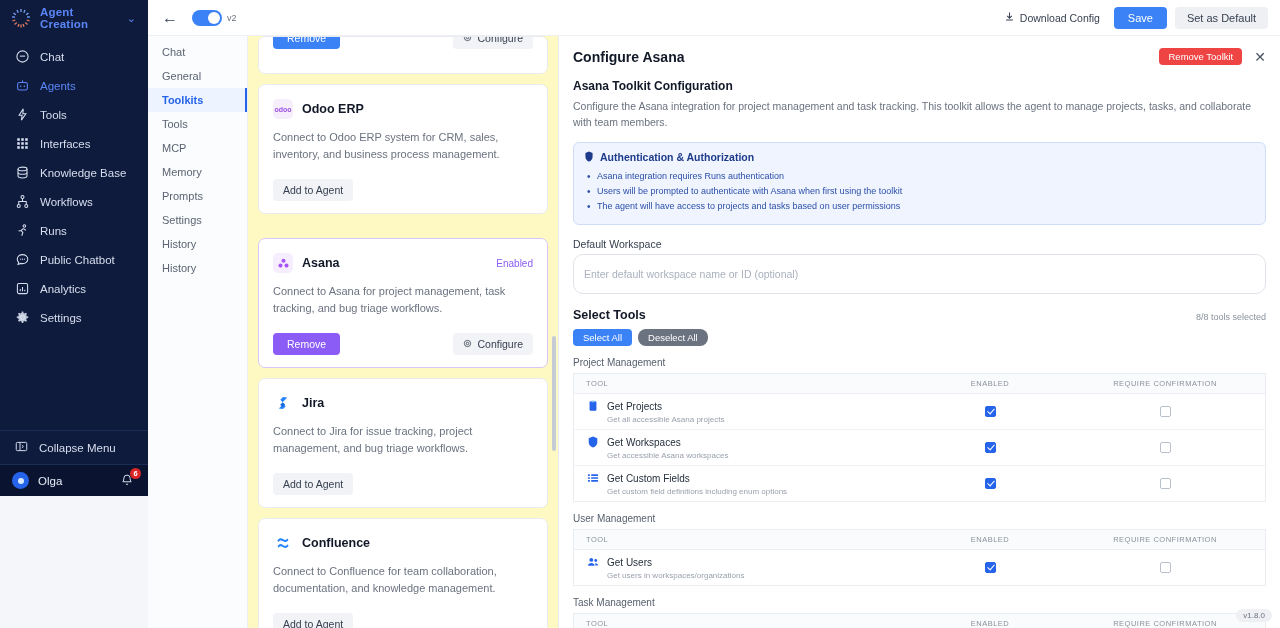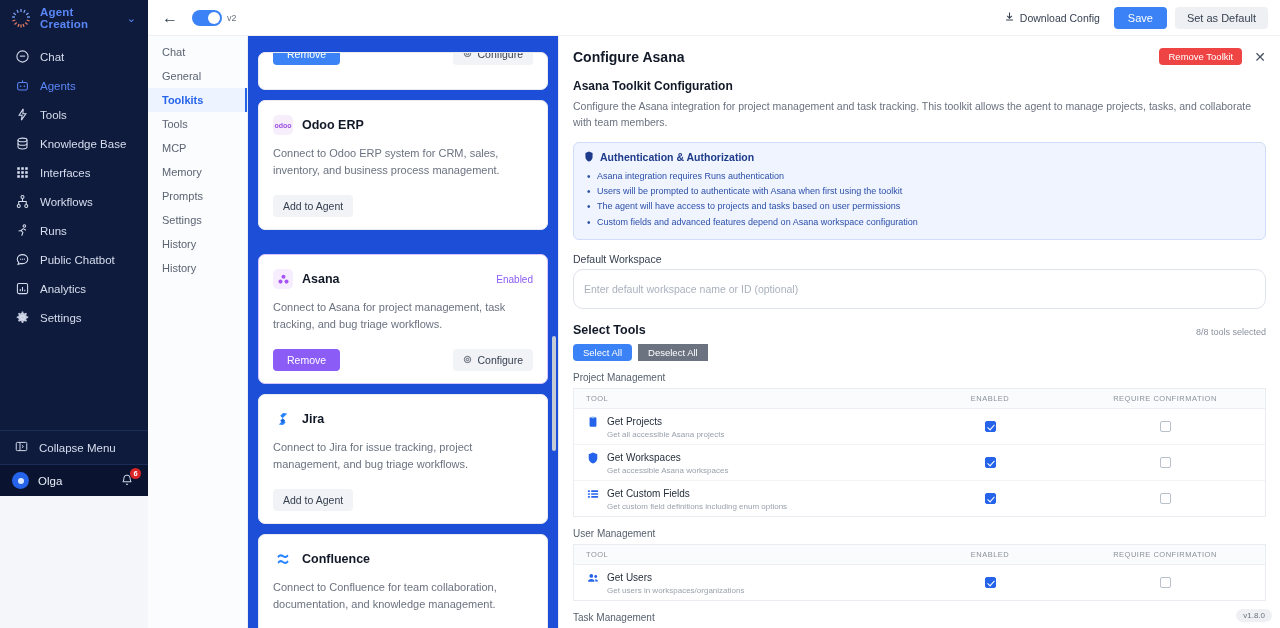--- a/index.html
+++ b/index.html
@@ -95,22 +95,22 @@
     height:24px; display:flex; align-items:center; padding:0 14px;
     font-size:11px; color:#5b6472; cursor:pointer; position:relative;
   }
   .subnav-item.active { color:#2563eb; font-weight:bold; background:#eef4ff; }
   .subnav-item.active:after {
     content:""; position:absolute; right:0; top:0; bottom:0; width:2px; background:#2563eb;
   }
 
   
   .cards-col {
-    width:310px; flex:0 0 310px; background:#1d4ed8;
-    padding:16px 10px; overflow:hidden; position:relative;
+    width:310px; flex:0 0 310px; background:#fef9c3;
+    padding:0 10px; overflow:hidden; position:relative;
   }
   .cards-scroll { position:relative; }
   .card {
     background:#fff; border:1px solid #e8ebf0; border-radius:7px;
     margin-bottom:10px; padding:14px 14px 12px 14px;
   }
   .card.partial { padding-top:0; height:38px; overflow:hidden; padding-bottom:0; position:relative; }
   .card.enabled { border-color:#d9c7fb;margin-top:24px; }
   .card-head { display:flex; align-items:center; gap:9px; }
   .card-logo {
@@ -186,21 +186,21 @@
 
   .select-tools-row { display:flex; align-items:flex-end; margin-top:14px; }
   .select-tools-title { font-size:12.5px; font-weight:bold; color:#111827; }
   .tools-count { margin-left:auto; font-size:9px; color:#8a919c; }
   .sel-btns { display:flex; gap:6px; margin-top:7px; }
   .btn-select-all {
     background:#3b82f6; color:#fff; border:none; border-radius:4px;
     padding:3px 10px; font-size:9.5px; cursor:pointer;
   }
   .btn-deselect-all {
-    background:#6b7280; color:#fff; border:none; border-radius:0;
+    background:#6b7280; color:#fff; border:none; border-radius:8px;
     padding:3px 10px; font-size:9.5px; cursor:pointer;
   }
 
   .group-label { margin-top:11px; font-size:10px; color:#555f6d; }
   .tbl {
     margin-top:5px; border:1px solid #e9ecf1; border-radius:0; overflow:hidden;
   }
   .tbl-head {
     display:flex; align-items:center; height:20px; background:#fafbfc;
     border-bottom:1px solid #eceff3;
@@ -294,43 +294,43 @@
       <div class="nav-item">
         <span class="ico">
             <svg width="15" height="15" viewBox="0 0 20 20" fill="none" stroke="#d7deee" stroke-width="1.4">
               <path d="M11 2.5 5.5 11h4L8.5 17.5 14.5 9h-4z"></path>
             </svg>
           </span>
         <span>Tools</span>
       </div>
       <div class="nav-item">
         <span class="ico">
-            <svg width="15" height="15" viewBox="0 0 20 20" fill="none" stroke="#d7deee" stroke-width="1.4">
-              <ellipse cx="10" cy="5.2" rx="6" ry="2.4"></ellipse>
-              <path d="M4 5.2v9.6c0 1.3 2.7 2.4 6 2.4s6-1.1 6-2.4V5.2"></path>
-              <path d="M4 10c0 1.3 2.7 2.4 6 2.4s6-1.1 6-2.4"></path>
-            </svg>
-          </span>
-        <span>Knowledge Base</span>
-      </div>
-      <div class="nav-item">
-        <span class="ico">
             <svg width="15" height="15" viewBox="0 0 20 20" fill="#d7deee">
               <rect x="3" y="3" width="3.4" height="3.4"></rect>
               <rect x="8.3" y="3" width="3.4" height="3.4"></rect>
               <rect x="13.6" y="3" width="3.4" height="3.4"></rect>
               <rect x="3" y="8.3" width="3.4" height="3.4"></rect>
               <rect x="8.3" y="8.3" width="3.4" height="3.4"></rect>
               <rect x="13.6" y="8.3" width="3.4" height="3.4"></rect>
               <rect x="3" y="13.6" width="3.4" height="3.4"></rect>
               <rect x="8.3" y="13.6" width="3.4" height="3.4"></rect>
               <rect x="13.6" y="13.6" width="3.4" height="3.4"></rect>
             </svg>
           </span>
         <span>Interfaces</span>
+      </div>
+      <div class="nav-item">
+        <span class="ico">
+            <svg width="15" height="15" viewBox="0 0 20 20" fill="none" stroke="#d7deee" stroke-width="1.4">
+              <ellipse cx="10" cy="5.2" rx="6" ry="2.4"></ellipse>
+              <path d="M4 5.2v9.6c0 1.3 2.7 2.4 6 2.4s6-1.1 6-2.4V5.2"></path>
+              <path d="M4 10c0 1.3 2.7 2.4 6 2.4s6-1.1 6-2.4"></path>
+            </svg>
+          </span>
+        <span>Knowledge Base</span>
       </div>
       <div class="nav-item">
         <span class="ico">
             <svg width="15" height="15" viewBox="0 0 20 20" fill="none" stroke="#d7deee" stroke-width="1.4">
               <circle cx="10" cy="4" r="2"></circle>
               <circle cx="5" cy="16" r="2"></circle>
               <circle cx="15" cy="16" r="2"></circle>
               <path d="M10 6v4M10 10H5v4M10 10h5v4"></path>
             </svg>
           </span>
@@ -562,21 +562,20 @@
           <div class="auth-title">
             <span><svg width="10" height="11" viewBox="0 0 14 16" fill="#1e3a8a">
                   <path d="M7 .8 12.2 3v5.2c0 3.4-2.2 6.2-5.2 7.1-3-0.9-5.2-3.7-5.2-7.1V3z"></path>
                 </svg></span>
             <span>Authentication &amp; Authorization</span>
           </div>
           <ul class="auth-list">
             <li>Asana integration requires Runs authentication</li>
             <li>Users will be prompted to authenticate with Asana when first using the toolkit</li>
             <li>The agent will have access to projects and tasks based on user permissions</li>
-            <li>Custom fields and advanced features depend on Asana workspace configuration</li>
           </ul>
         </div>
 
         <div class="field-label">Default Workspace</div>
         <input class="field-input" type="text" placeholder="Enter default workspace name or ID (optional)" style="">
 
         <div class="select-tools-row">
           <span class="select-tools-title">Select Tools</span>
           <span class="tools-count">8/8 tools selected</span>
         </div>

